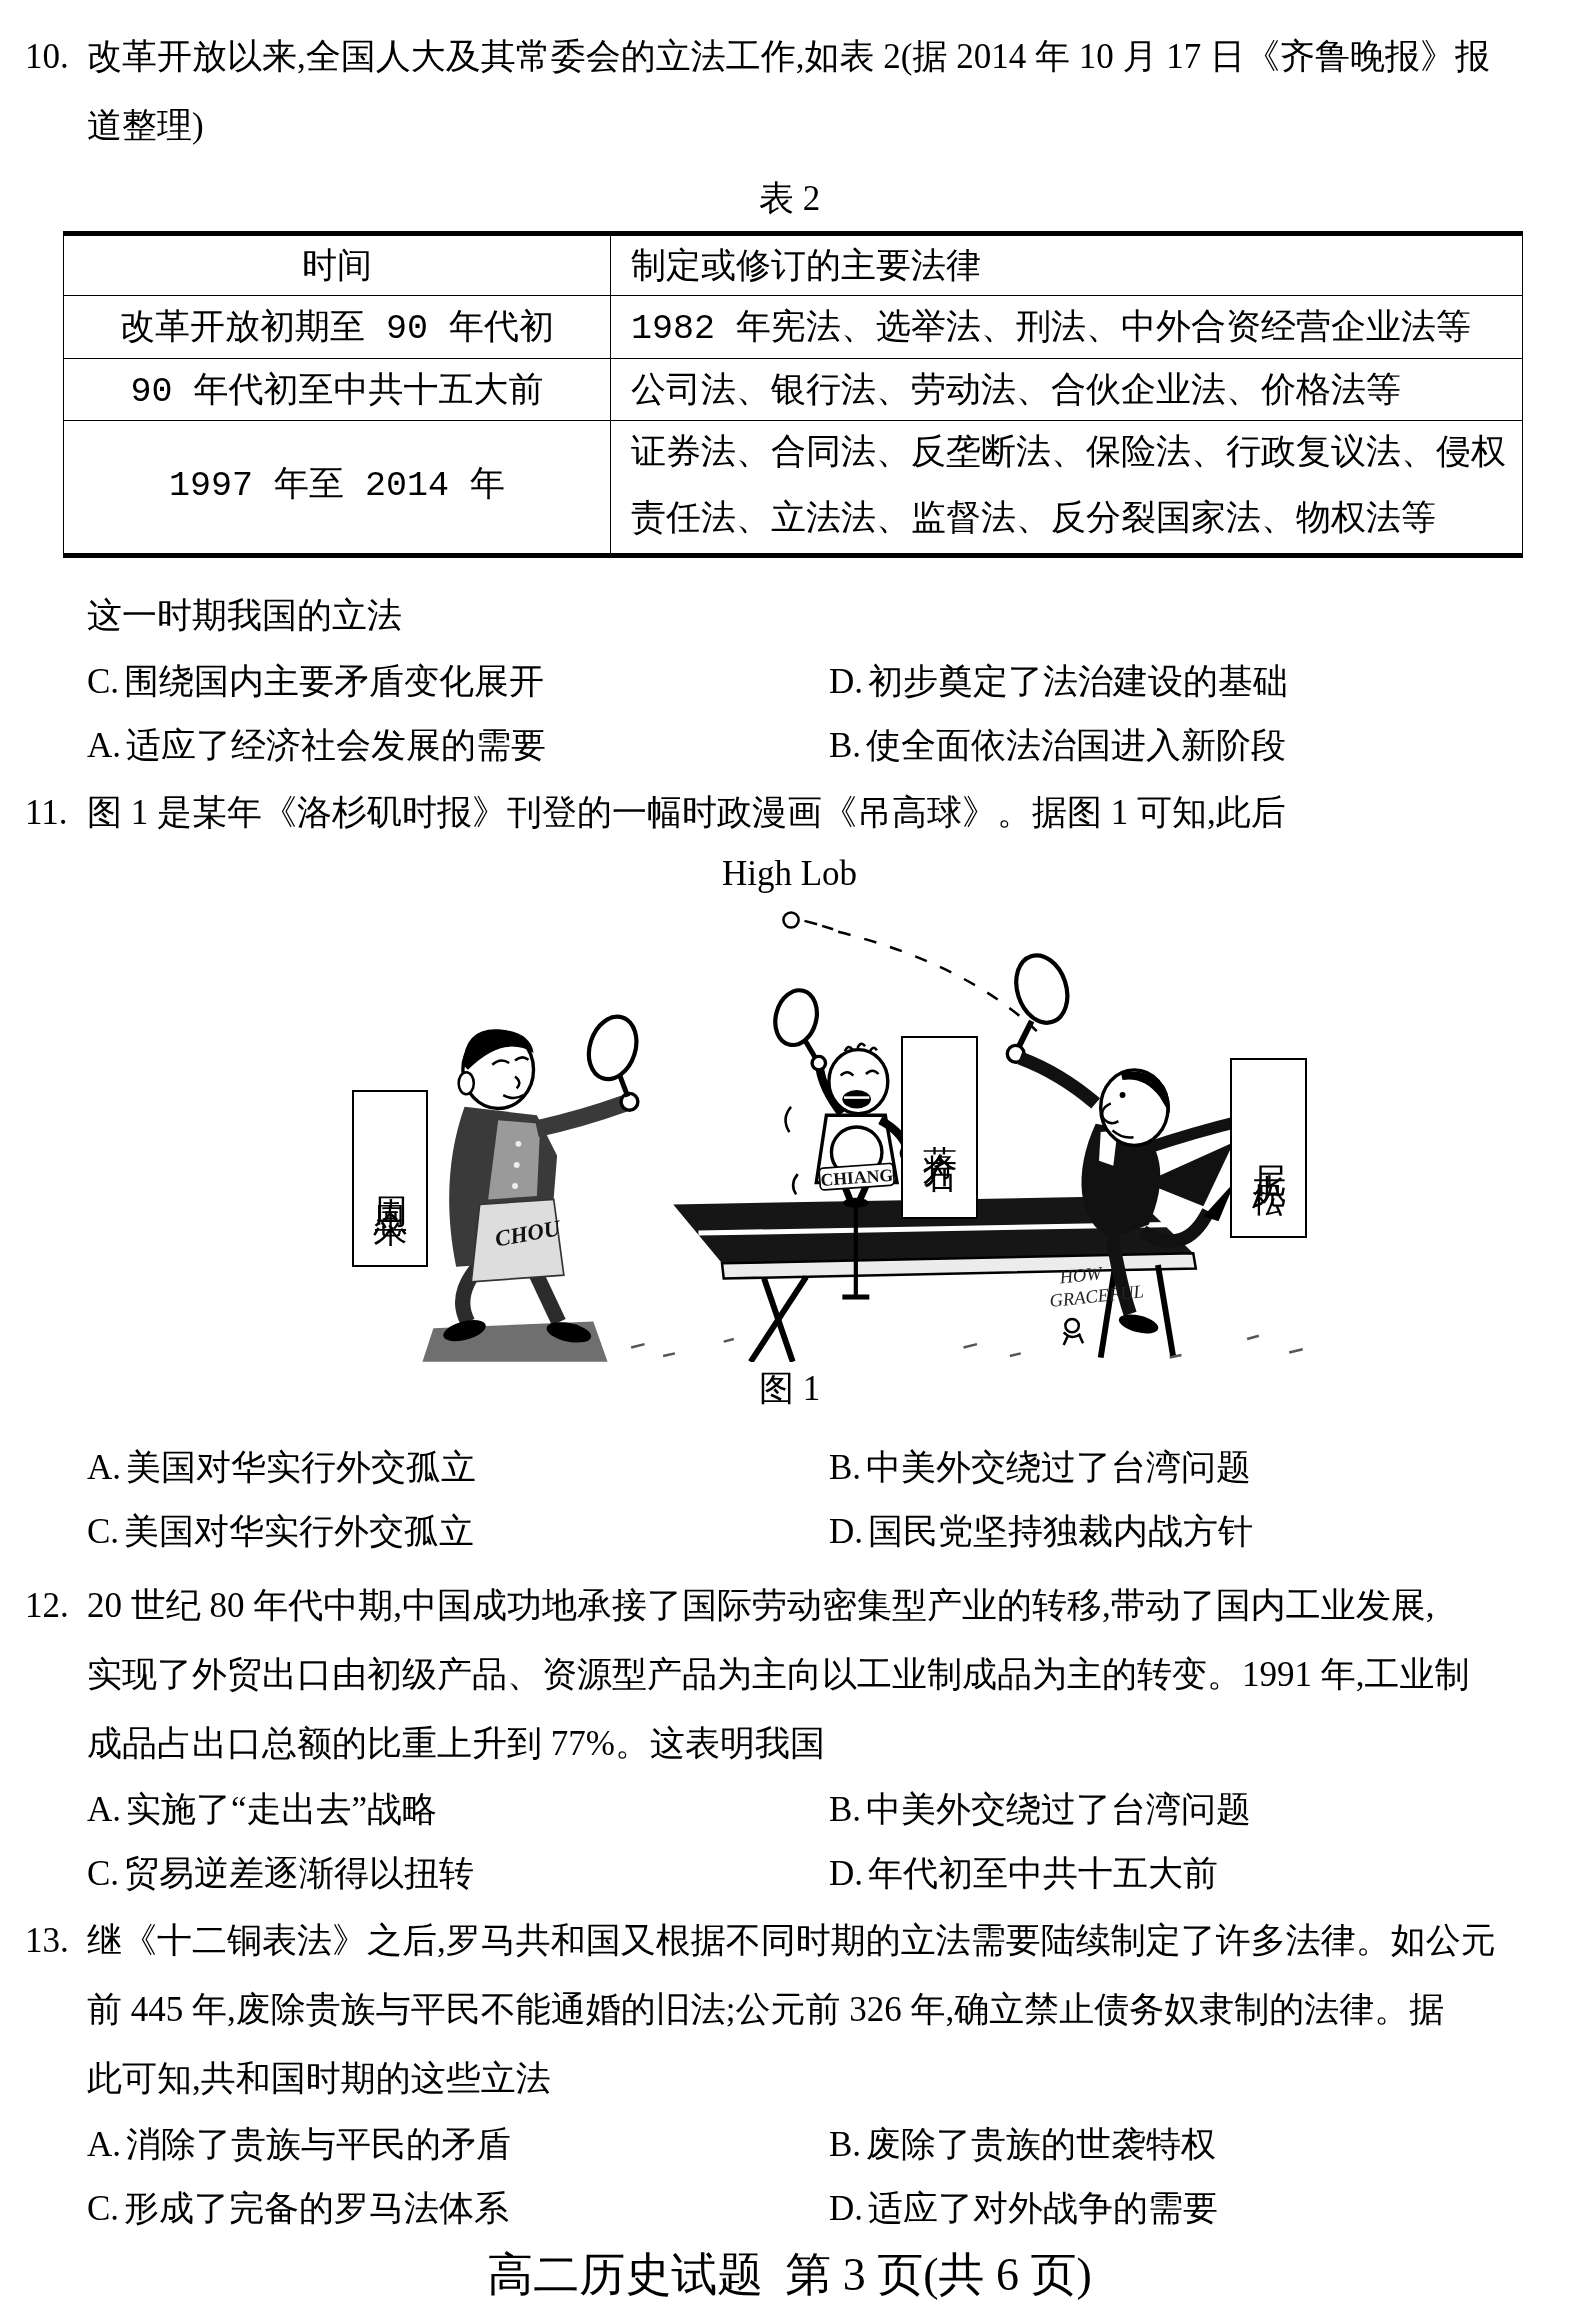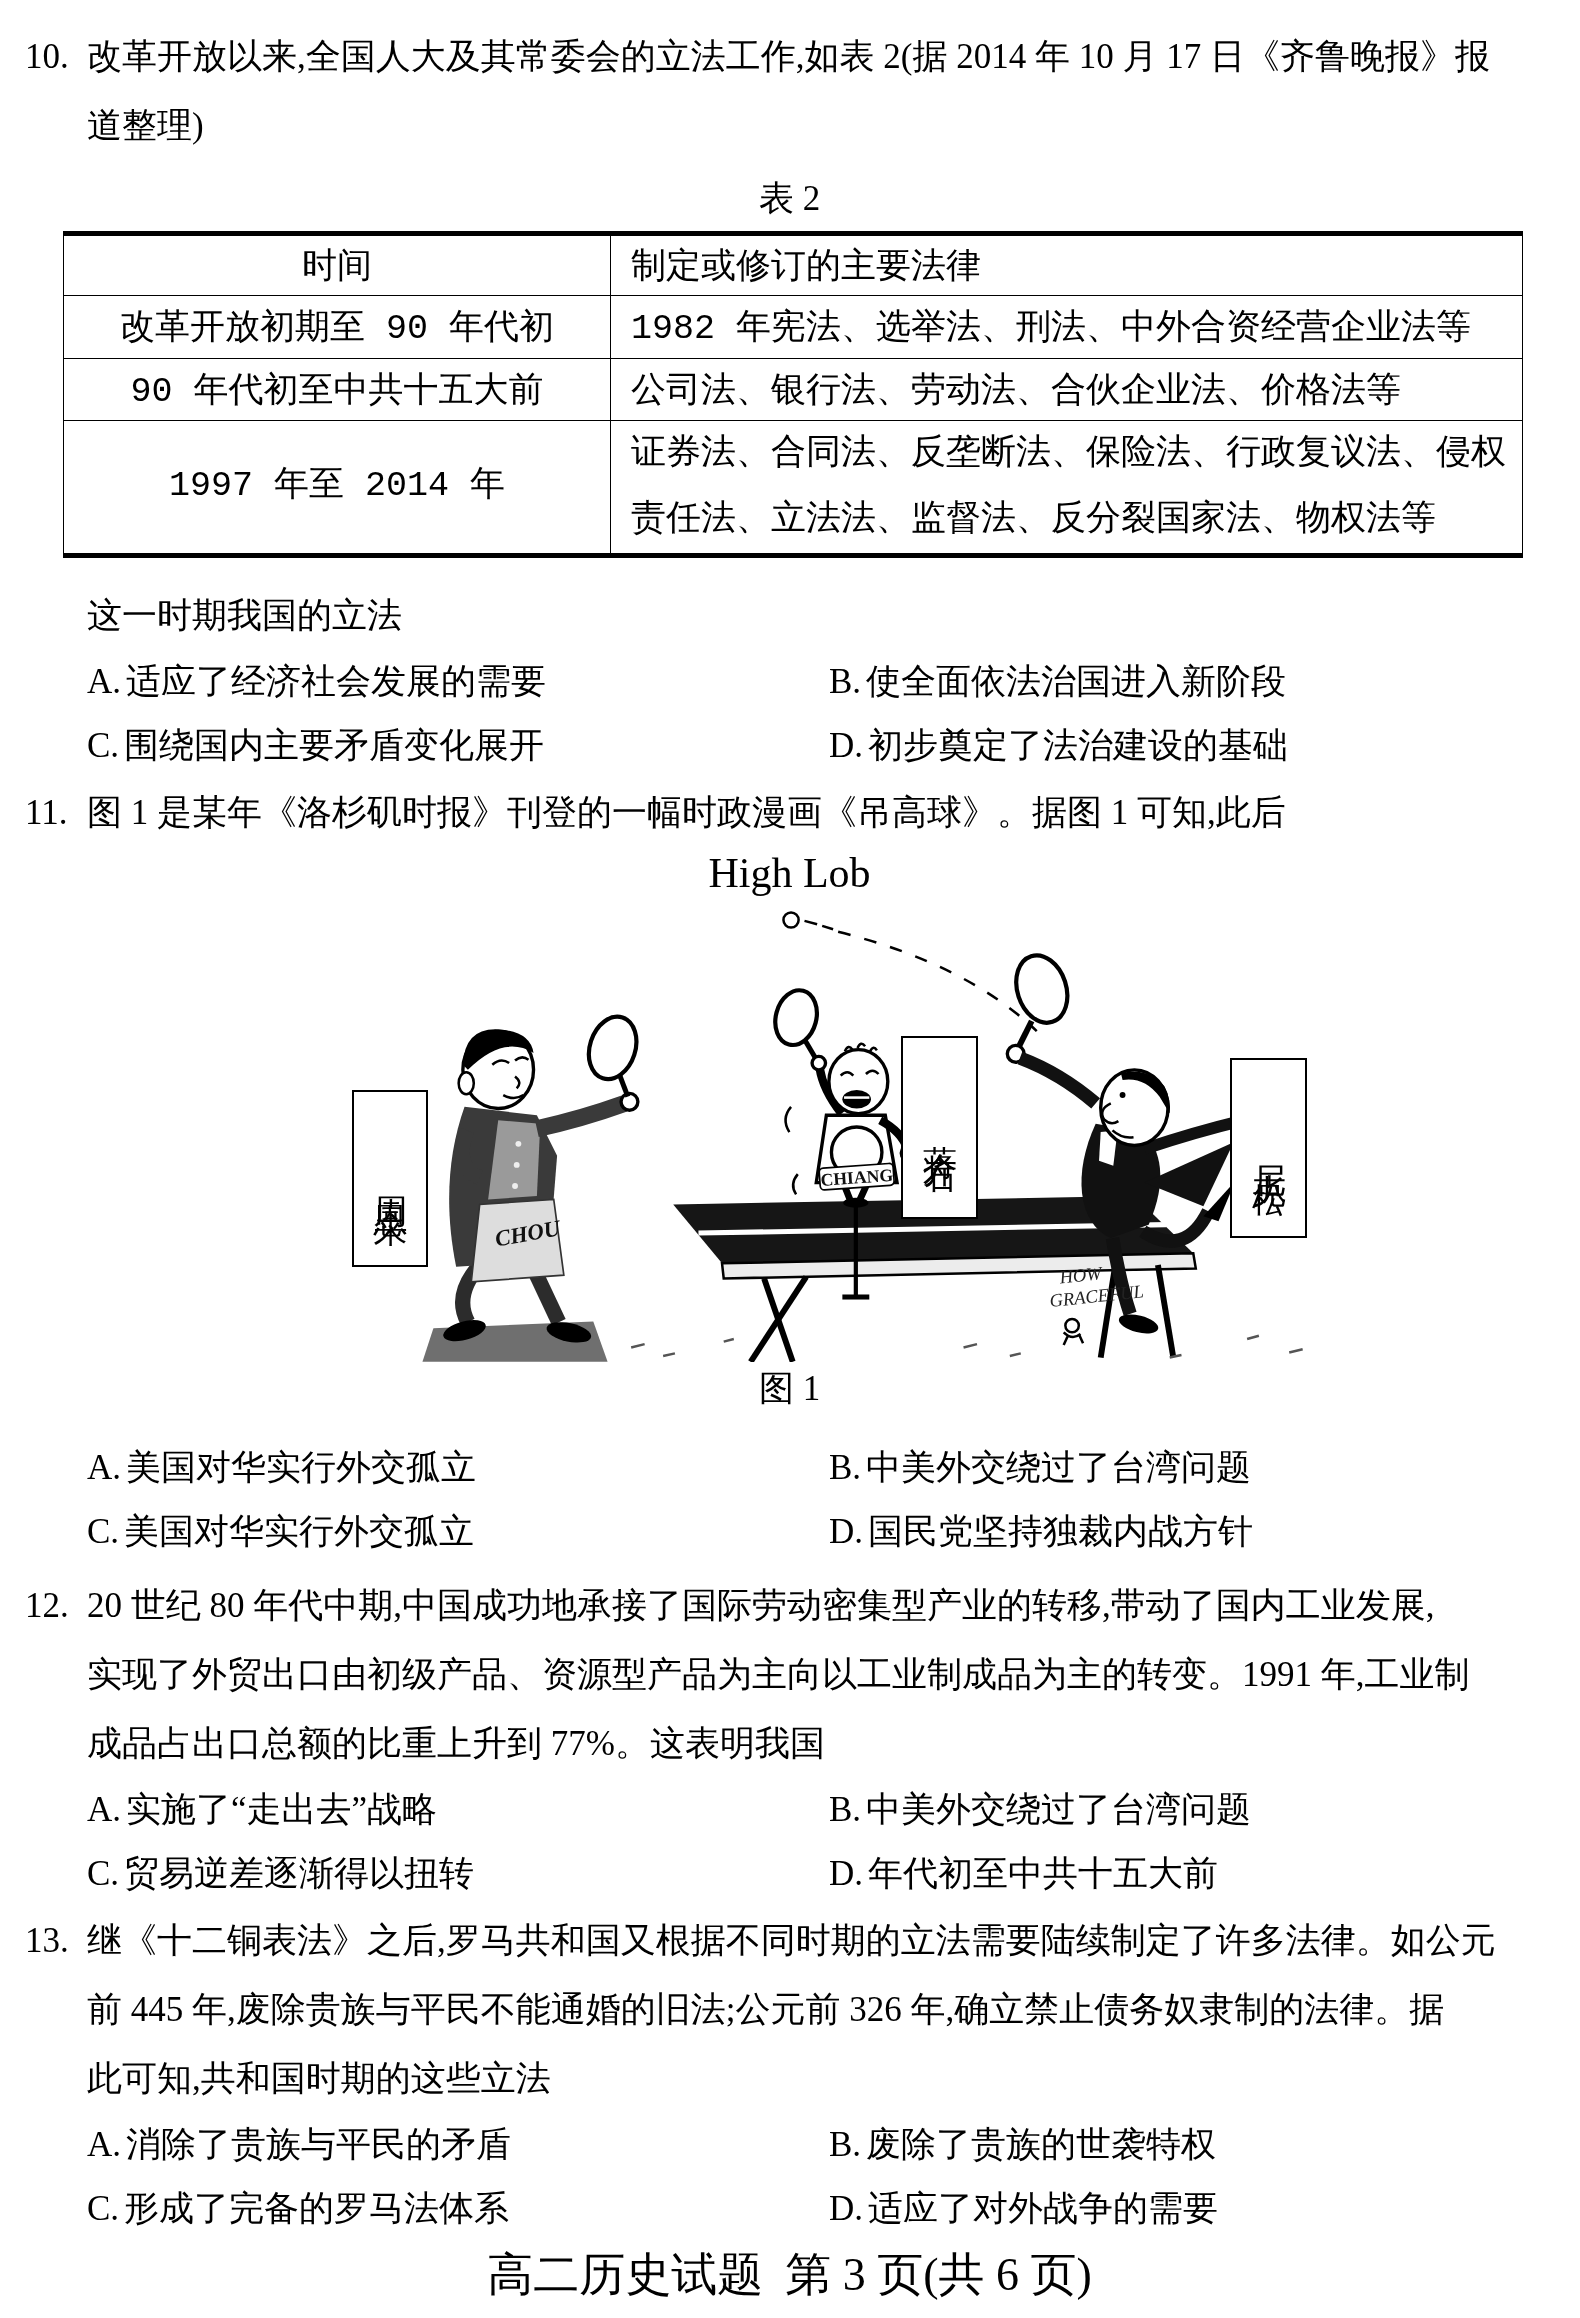--- a/index.html
+++ b/index.html
@@ -35,21 +35,21 @@
   table.law-table tr > *:last-child { text-align: left; padding-left: 20px; padding-right: 8.4px; }
   table.law-table { border-top: 5px solid #000; border-bottom: 5px solid #000; font-family: Liberation Mono, monospace; }
   .row-h  > * { height: 59px; }
   .row-1  > * { height: 62px; }
   .row-2  > * { height: 61px; }
   .row-3  > * { height: 131px; line-height: 61px; }
 
   .stem { margin-top: 23.6px; line-height: 69px; }
 
   
-  .hl-title { text-align: center; font-size: 42px; line-height: 49px; margin-top: 1.7px; }
+  .hl-title { text-align: center; font-size: 35px; line-height: 49px; margin-top: 1.7px; }
   .cartoon {
     position: relative; margin: 5px 0 0 177px;
     width: 1136px; height: 459px;
   }
   .cartoon svg { position: absolute; left: 0; top: 0; }
   .vlabel {
     position: absolute; border: 2.5px solid #000; background: #fff;
     display: flex; align-items: center; justify-content: center;
     writing-mode: vertical-rl; text-orientation: upright;
     font-size: 34px; letter-spacing: 8.4px; padding-top: 6.7px;
@@ -92,26 +92,26 @@
       <tr class="row-3">
         <td>1997 年至 2014 年</td>
         <td style="line-height:66px; white-space:normal;">证券法、合同法、反垄断法、保险法、行政复议法、侵权责任法、立法法、监督法、反分裂国家法、物权法等</td>
       </tr>
     </tbody>
       </table>
 
     <div class="stem indent">这一时期我国的立法</div>
 
     <div class="optrow">
+      <span><span class="opt-label">C.</span><span>围绕国内主要矛盾变化展开</span></span>
+      <span class="opt-b"><span class="opt-label">D.</span><span>初步奠定了法治建设的基础</span></span>
+    </div>
+    <div class="optrow">
       <span><span class="opt-label">A.</span><span>适应了经济社会发展的需要</span></span>
       <span class="opt-b"><span class="opt-label">B.</span><span>使全面依法治国进入新阶段</span></span>
-    </div>
-    <div class="optrow">
-      <span><span class="opt-label">C.</span><span>围绕国内主要矛盾变化展开</span></span>
-      <span class="opt-b"><span class="opt-label">D.</span><span>初步奠定了法治建设的基础</span></span>
     </div>
   </div>
 
   <div>
     <div class="line"><span class="qnum">11.</span><span>图 1 是某年《洛杉矶时报》刊登的一幅时政漫画《吊高球》。据图 1 可知,此后</span></div>
 
     <div class="hl-title">High Lob</div>
 
     <div class="cartoon">
       <svg width="1136" height="459" viewBox="0 0 1350 545" style="font-size:42px">

